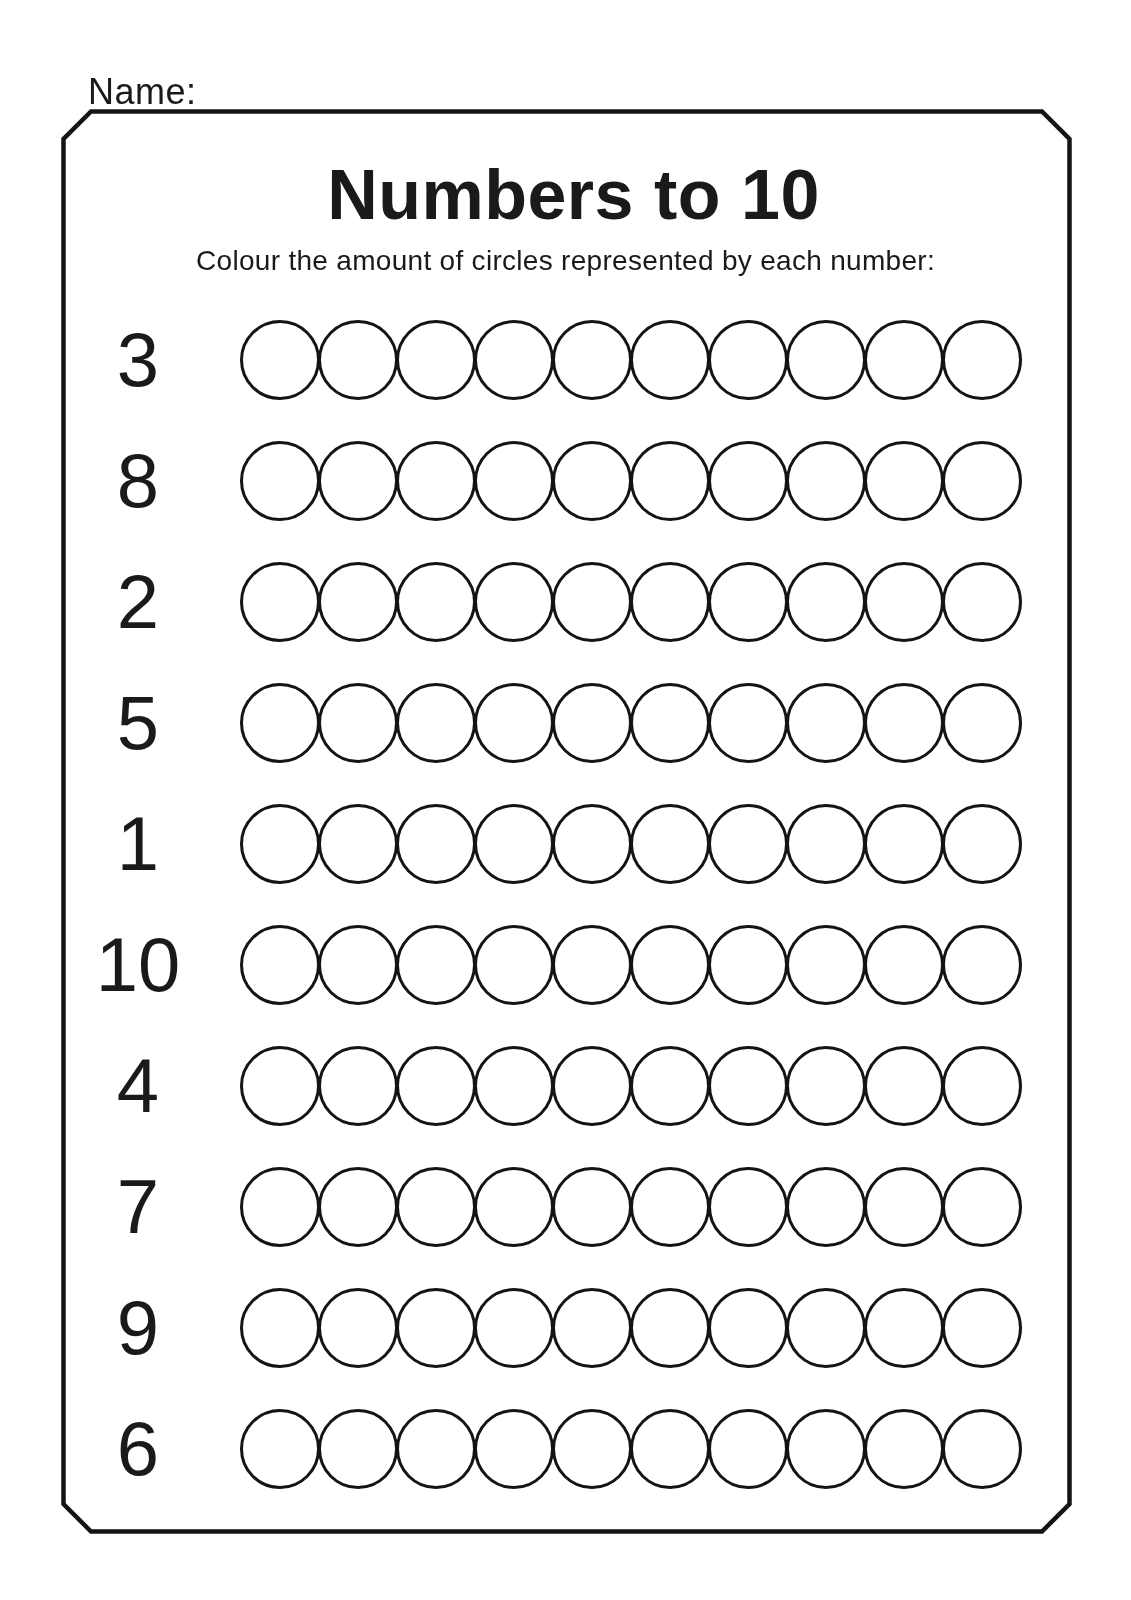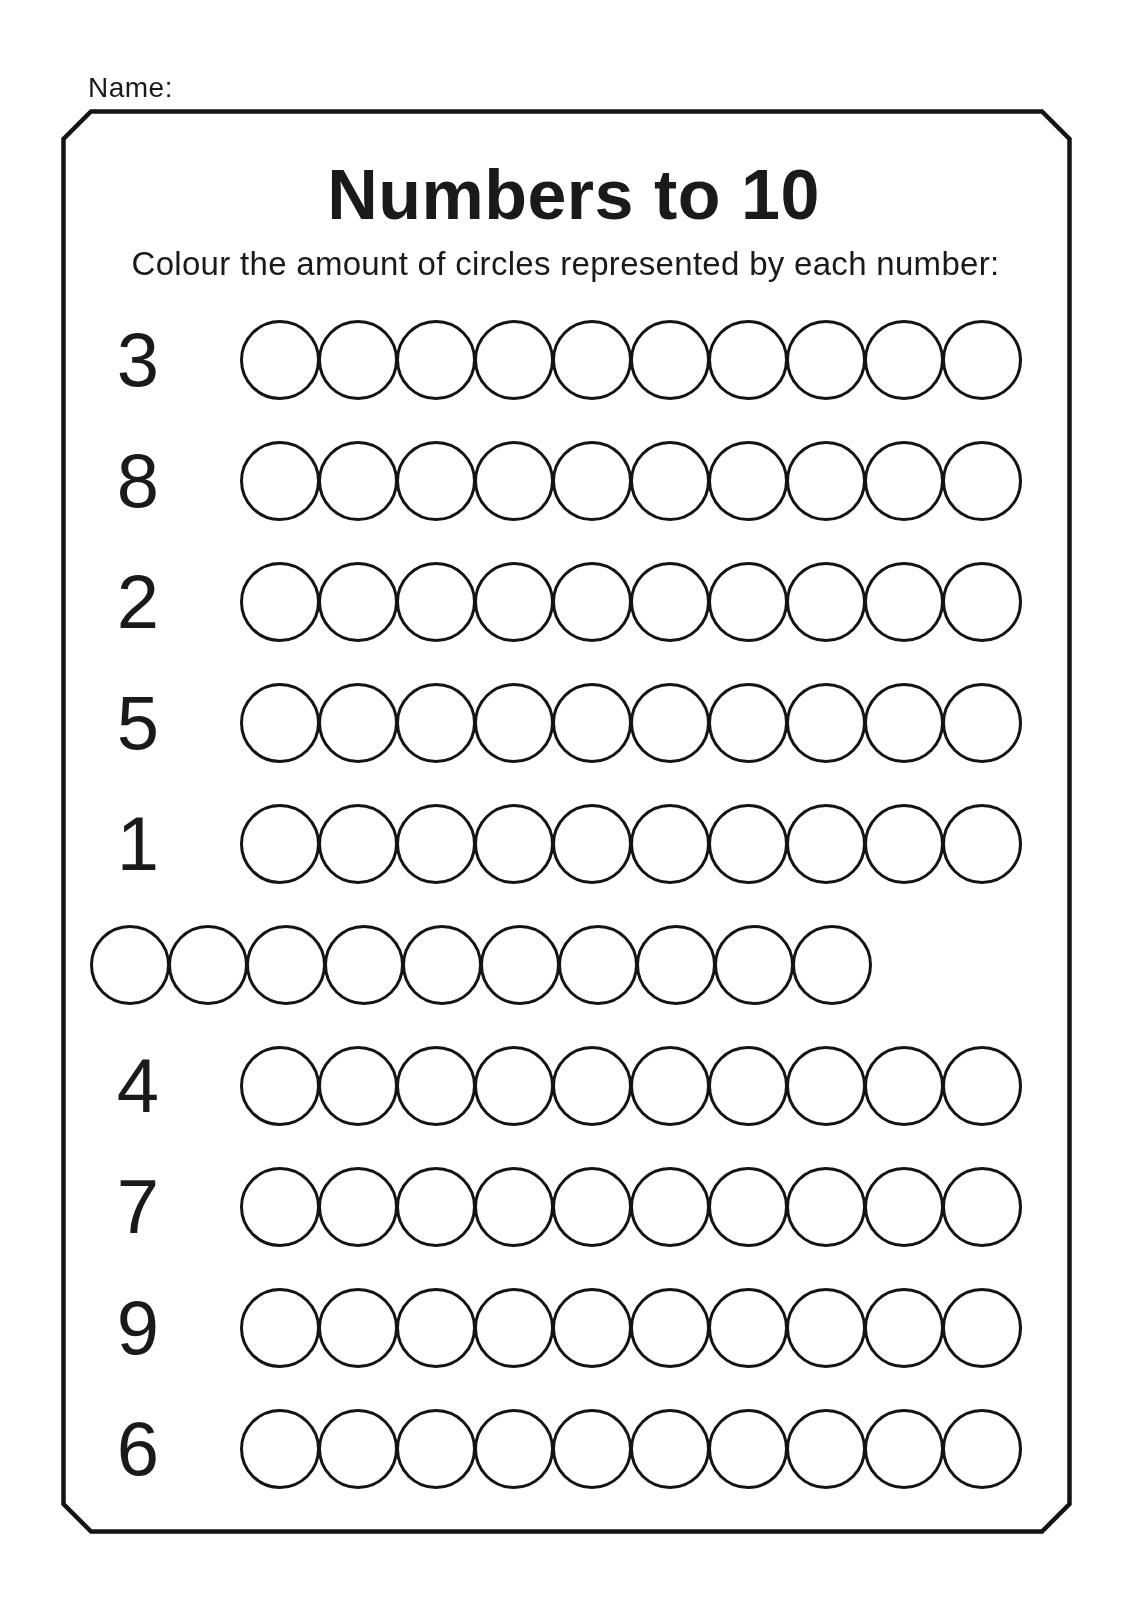--- a/index.html
+++ b/index.html
@@ -15,21 +15,21 @@
     background: var(--paper);
     color: var(--ink);
     font-family: "Liberation Sans", sans-serif;
     overflow: hidden;
   }
 
   .name-label {
     position: absolute;
     left: 88px;
     top: 74px;
-    font-size: 28px;
+    font-size: 36px;
     font-weight: 400;
     letter-spacing: 0.5px;
     line-height: 1;
     text-align: right;
   }
 
   .frame-svg {
     position: absolute;
     left: 61px;
     top: 109px;
@@ -46,21 +46,21 @@
     line-height: 1;
     letter-spacing: 0.5px;
   }
 
   .page-subtitle {
     position: absolute;
     left: 63px;
     top: 244px;
     width: 1005px;
     text-align: center;
-    font-size: 33px;
+    font-size: 28px;
     font-weight: 400;
     letter-spacing: 0.3px;
     line-height: 1.2;
   }
 
   .rows {
     position: absolute;
     left: 63px;
     top: 299px;
     width: 1005px;
@@ -180,20 +180,21 @@
         <span class="circle" style="border-color: rgb(20, 20, 20);"></span>
         <span class="circle" style="border-color: rgb(20, 20, 20);"></span>
         <span class="circle" style="border-color: rgb(20, 20, 20);"></span>
         <span class="circle" style="border-color: rgb(20, 20, 20);"></span>
         <span class="circle" style="border-color: rgb(20, 20, 20);"></span>
         <span class="circle" style="border-color: rgb(20, 20, 20);"></span>
       </div>
   </div>
 
   <div class="row">
+    <div class="row-number">10</div>
     <div class="circles">
         <span class="circle" style="border-color: rgb(20, 20, 20);"></span>
         <span class="circle" style="border-color: rgb(20, 20, 20);"></span>
         <span class="circle" style="border-color: rgb(20, 20, 20);"></span>
         <span class="circle" style="border-color: rgb(20, 20, 20);"></span>
         <span class="circle" style="border-color: rgb(20, 20, 20);"></span>
         <span class="circle" style="border-color: rgb(20, 20, 20);"></span>
         <span class="circle" style="border-color: rgb(20, 20, 20);"></span>
         <span class="circle" style="border-color: rgb(20, 20, 20);"></span>
         <span class="circle" style="border-color: rgb(20, 20, 20);"></span>

